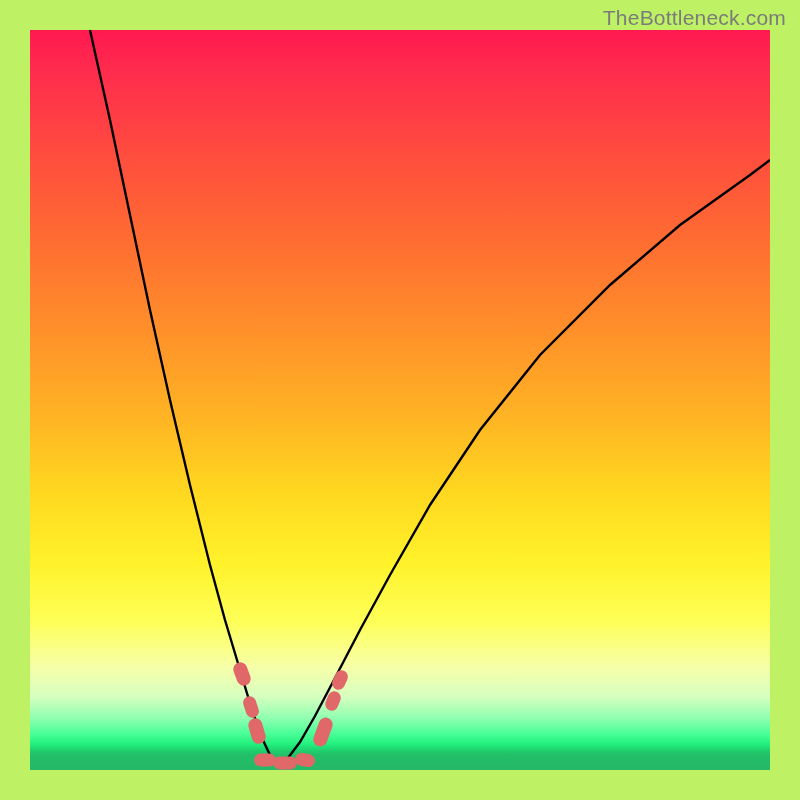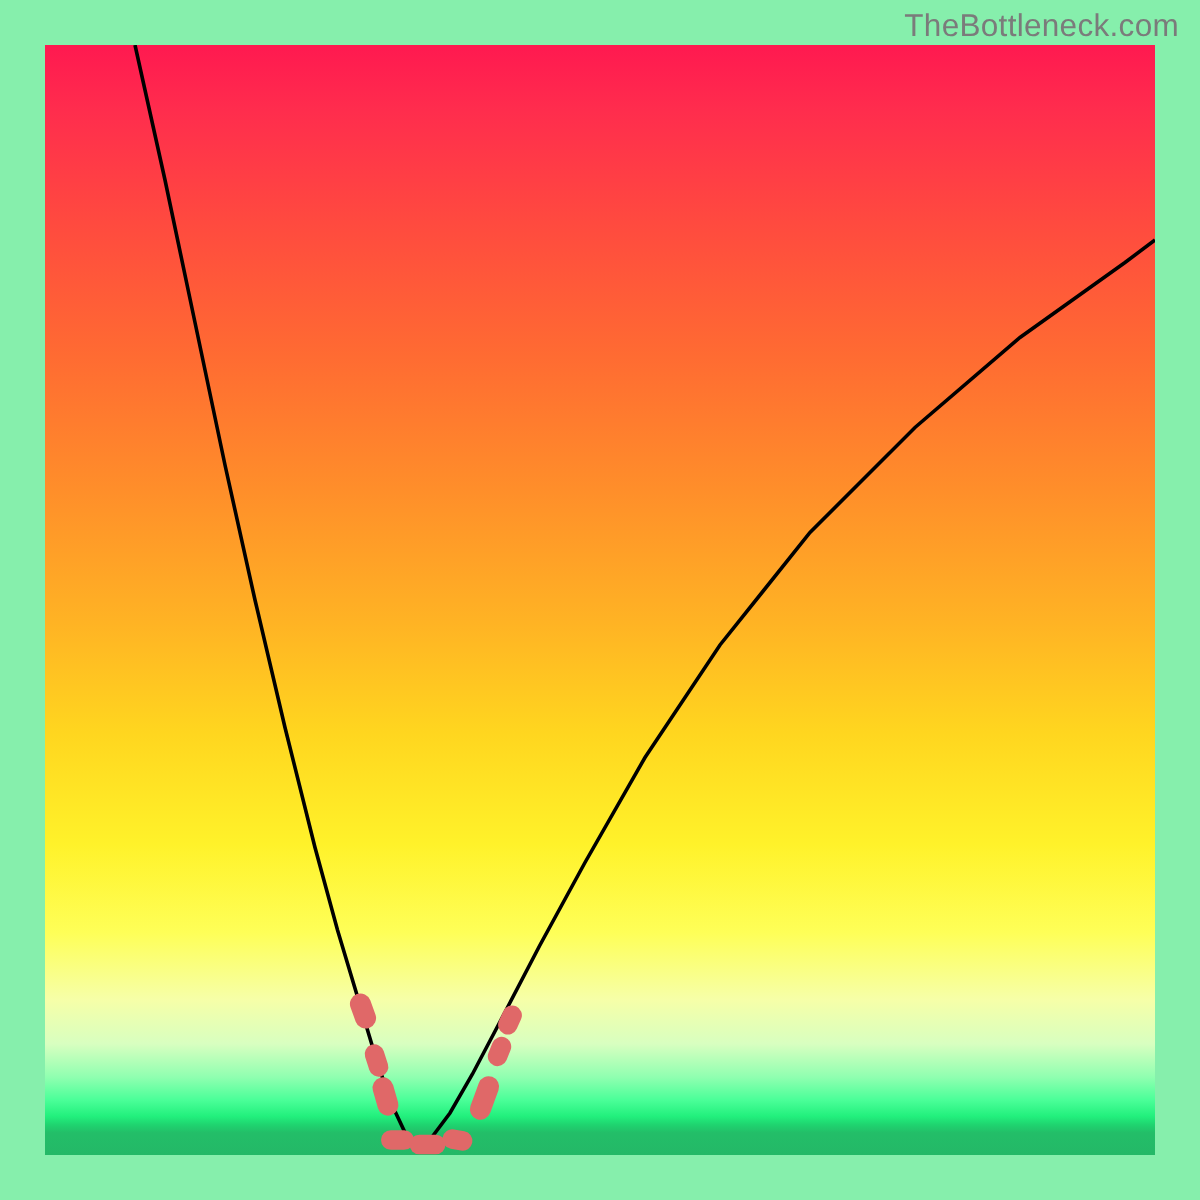--- a/index.html
+++ b/index.html
@@ -7,21 +7,21 @@
     padding: 0;
     width: 800px;
     height: 800px;
     background: #000;
     overflow: hidden;
     font-family: Arial, Helvetica, sans-serif;
   }
   .frame {
     position: absolute;
     inset: 0;
-    background: #86efac;
+    background: #bef264;
   }
   .plot {
     position: absolute;
     left: 30px;
     top: 30px;
     width: 740px;
     height: 740px;
     overflow: hidden;
   }
   .gradient {

